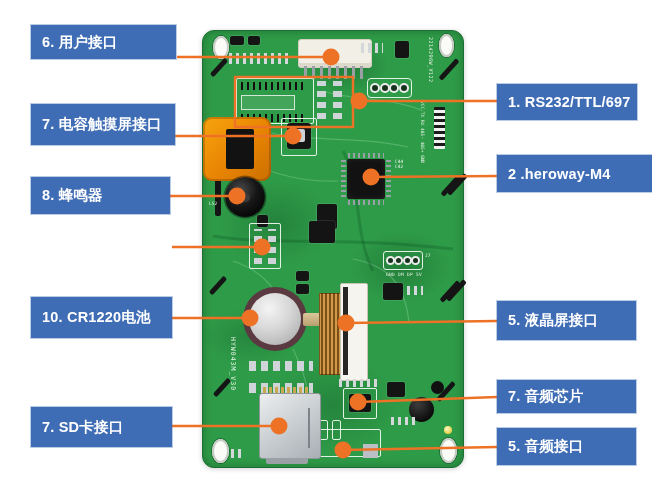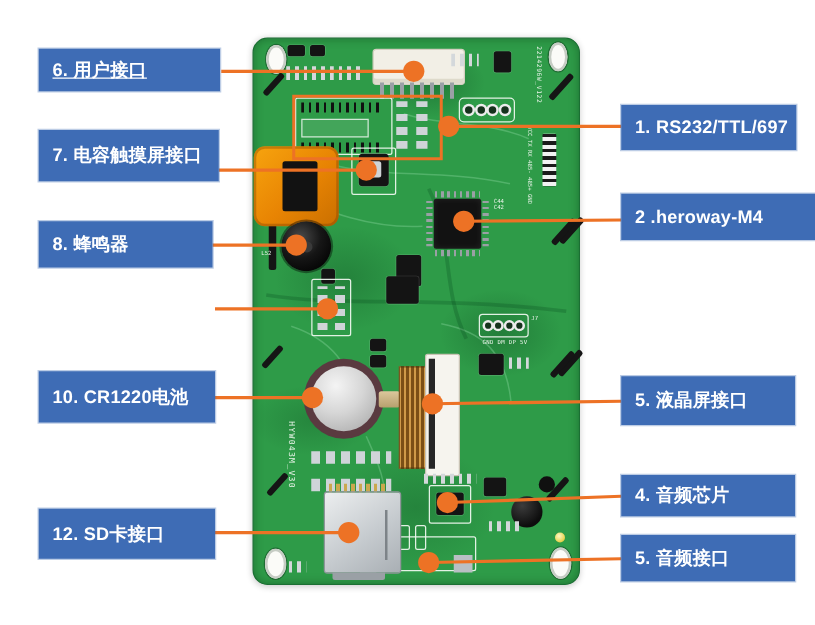--- a/index.html
+++ b/index.html
@@ -216,25 +216,25 @@
       <circle cx="250" cy="318" r="8.5"></circle>
       <circle cx="279" cy="426" r="8.5"></circle>
       <circle cx="359" cy="101" r="8.5"></circle>
       <circle cx="371" cy="177" r="8.5"></circle>
       <circle cx="346" cy="323" r="8.5"></circle>
       <circle cx="358" cy="402" r="8.5"></circle>
       <circle cx="343" cy="450" r="8.5"></circle>
     </g>
   </svg>
 
-  <div class="callout" style="left:31px;top:39px;width:145px;height:34px;text-decoration:underline;">6. 用户接口</div>
+  <div class="callout" style="left:31px;top:25px;width:145px;height:34px;">6. 用户接口</div>
   <div class="callout" style="left:31px;top:104px;width:144px;height:41px;">7. 电容触摸屏接口</div>
   <div class="callout" style="left:31px;top:177px;width:139px;height:37px;">8. 蜂鸣器</div>
   <div class="callout" style="left:31px;top:297px;width:141px;height:41px;">10. CR1220电池</div>
-  <div class="callout" style="left:31px;top:407px;width:141px;height:40px;">12. SD卡接口</div>
+  <div class="callout" style="left:31px;top:407px;width:141px;height:40px;">7. SD卡接口</div>
 
   <div class="callout" style="left:497px;top:84px;width:140px;height:36px;">1. RS232/TTL/697</div>
   <div class="callout" style="left:497px;top:155px;width:155px;height:37px;">2 .heroway-M4</div>
   <div class="callout" style="left:497px;top:301px;width:139px;height:39px;">5. 液晶屏接口</div>
-  <div class="callout" style="left:497px;top:380px;width:139px;height:33px;">4. 音频芯片</div>
+  <div class="callout" style="left:497px;top:380px;width:139px;height:33px;">7. 音频芯片</div>
   <div class="callout" style="left:497px;top:428px;width:139px;height:37px;">5. 音频接口</div>
 
 </div>
 
 </body></html>

